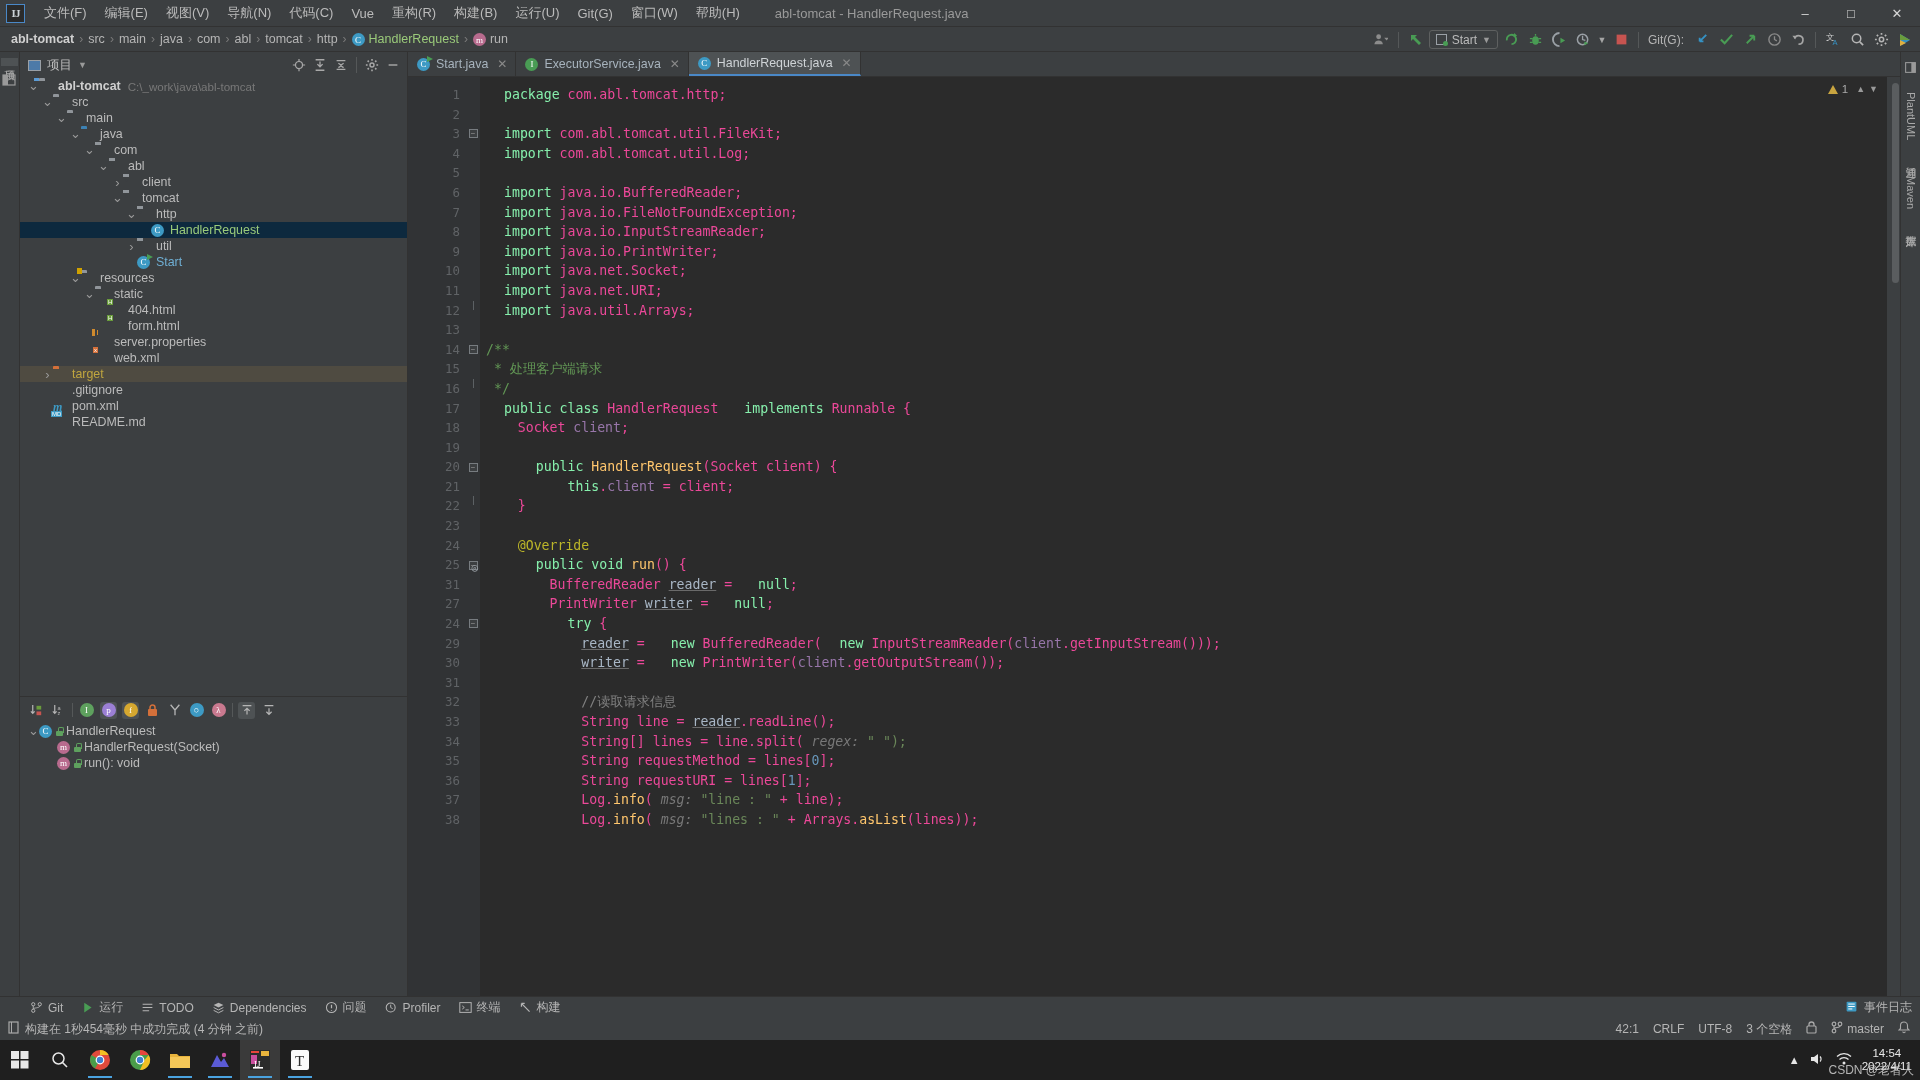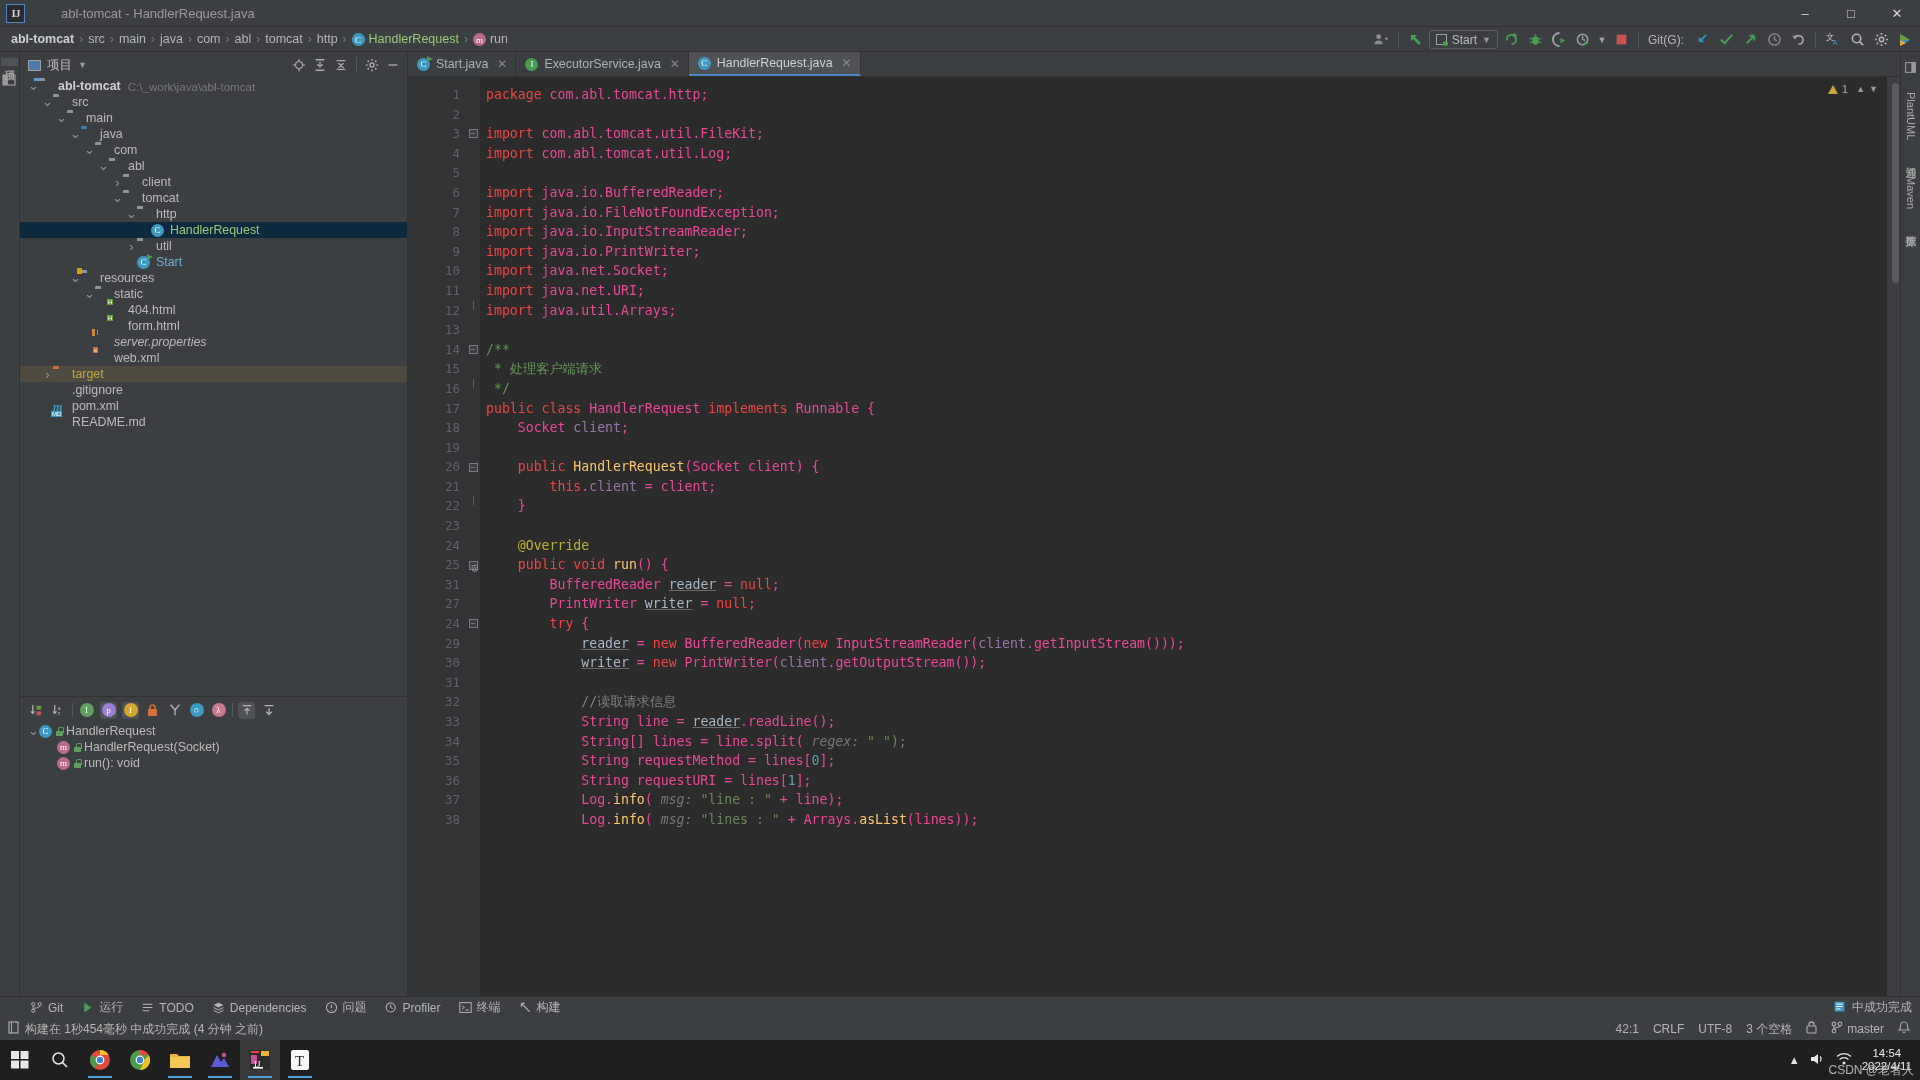--- a/index.html
+++ b/index.html
@@ -141,21 +141,21 @@
   .gutter { width: 58px; flex: 0 0 58px; background: #313335; text-align: right; padding-top: 8px; }
   .gline { height: 19.6px; font-size: 12.4px; color: #606366; font-family: "DejaVu Sans Mono", monospace; padding-right: 6px; line-height:19.6px;}
   .foldcol { width: 14px; flex: 0 0 14px; background: #313335; padding-top: 8px;}
   .fline { height: 19.6px; display:flex;align-items:center;justify-content:center; }
   .fmark { width: 9px; height: 9px; border: 1px solid #777c80; color:#999; font-size:8px; line-height:7px; text-align:center; background:#3c3f41;}
   .fbar { width: 1px; height: 19.6px; background: #5c6164; }
 
   .code { flex: 1 1 auto; padding: 8px 0 0 6px; font-family: "DejaVu Sans Mono", monospace; font-size: 13.2px;
           line-height: 19.6px; color: #a9b7c6; white-space: pre; overflow: hidden; }
   .cl { height: 19.6px; }
-  .kw { color: #ef4444; }
+  .kw { color: #86efac; margin-left: 18px; }
   .str { color: #6a8759; }
   .num { color: #6897bb; }
   .cmt { color: #808080; }
   .jdoc { color: #629755; }
   .ann { color: #bbb529; }
   .fld { color: #9876aa; }
   .mth2 { color: #ffc66d; }
   .hint { color: #787878; font-style: italic; }
   .uline { text-decoration: underline; text-decoration-color:#6a6a6a; }
   .cls2 { color: #ec4899; }
@@ -186,20 +186,34 @@
   .clock { text-align: center; line-height: 13px; font-size: 11.5px; color: #e8e8e8;}
   .wm { position: absolute; right: 6px; bottom: 1px; color: #cfcfcf; font-size: 12px; opacity:.85;}
 </style>
 </head>
 <body>
 
 <div class="app">
 
   <div class="menubar">
     <div class="ij-logo">IJ</div>
+    <div id="menu-items" style="display:flex;align-items:center;">
+        <div class="menu-item">文件(F)</div>
+        <div class="menu-item">编辑(E)</div>
+        <div class="menu-item">视图(V)</div>
+        <div class="menu-item">导航(N)</div>
+        <div class="menu-item">代码(C)</div>
+        <div class="menu-item">Vue</div>
+        <div class="menu-item">重构(R)</div>
+        <div class="menu-item">构建(B)</div>
+        <div class="menu-item">运行(U)</div>
+        <div class="menu-item">Git(G)</div>
+        <div class="menu-item">窗口(W)</div>
+        <div class="menu-item">帮助(H)</div>
+      </div>
     <div class="win-title">abl-tomcat - HandlerRequest.java</div>
     <div class="win-ctrls">
       <div class="win-btn">–</div>
       <div class="win-btn">□</div>
       <div class="win-btn close">✕</div>
     </div>
   </div>
 
   <div class="navbar">
     <div class="crumbs" id="crumbs">
@@ -468,21 +482,21 @@
           <div class="trow" style="padding-left: 78px;">
             <span class="arrow"></span>
             <span class="fico"><span class="file-ico"><span class="tag h">H</span></span></span>
             <span class="tlabel">404.html</span>
           </div>
           <div class="trow" style="padding-left: 78px;">
             <span class="arrow"></span>
             <span class="fico"><span class="file-ico"><span class="tag h">H</span></span></span>
             <span class="tlabel">form.html</span>
           </div>
-          <div class="trow" style="padding-left: 64px; font-style: italic;">
+          <div class="trow" style="padding-left: 64px;">
             <span class="arrow"></span>
             <span class="fico"><span class="prop-ico"></span></span>
             <span class="tlabel">server.properties</span>
           </div>
           <div class="trow" style="padding-left: 64px;">
             <span class="arrow"></span>
             <span class="fico"><span class="file-ico"><span class="tag x">x</span></span></span>
             <span class="tlabel">web.xml</span>
           </div>
           <div class="trow sel2" style="padding-left: 22px;">
@@ -809,21 +823,21 @@
         </span>
         <span>构建</span>
       </div>
     <div class="bot-right">
       <span>
         <svg width="13" height="13" viewBox="0 0 16 16">
             <rect x="2" y="2" width="12" height="12" fill="#3d9ac4" rx="1"></rect>
             <path d="M4 5h8M4 8h8M4 11h5" stroke="#fff" stroke-width="1.2"></path>
           </svg>
       </span>
-      <span style="font-size:12px;color:#b5b5b5;">中成功完成</span>
+      <span style="font-size:12px;color:#b5b5b5;">事件日志</span>
     </div>
   </div>
 
   <div class="statusbar">
     <div class="st-text">
       <span>
         <svg width="12" height="13" viewBox="0 0 12 13">
             <rect x="1" y="1" width="9" height="11" stroke="#a9a9a9" stroke-width="1.2" fill="none"></rect>
             <path d="M3.5 1v11" stroke="#a9a9a9" stroke-width="1"></path>
           </svg>

